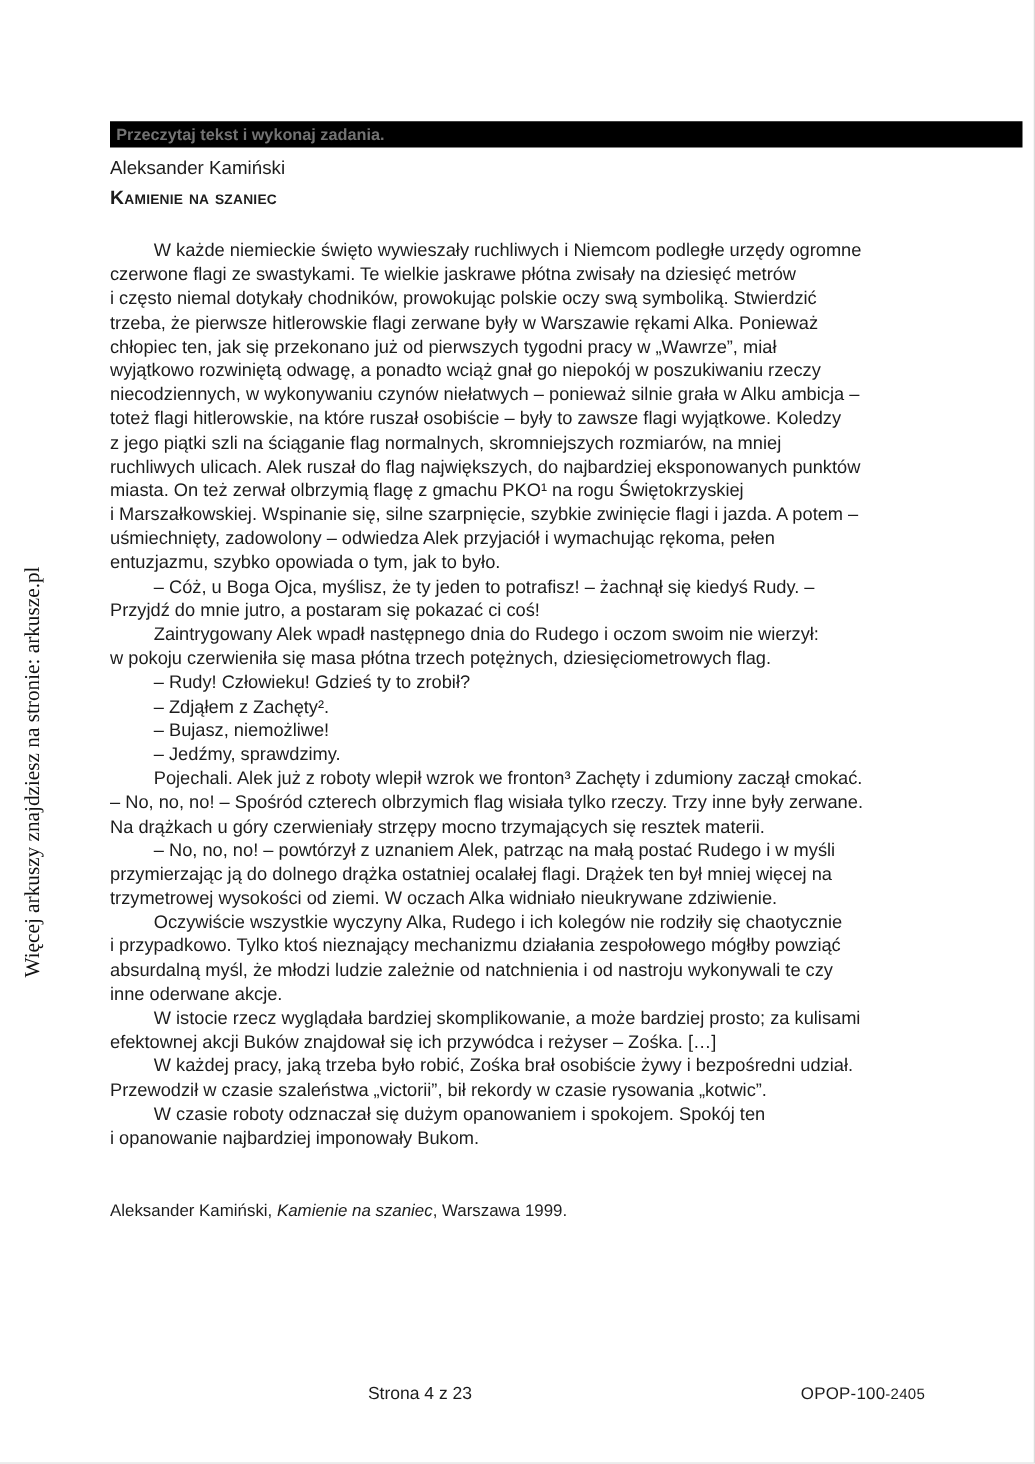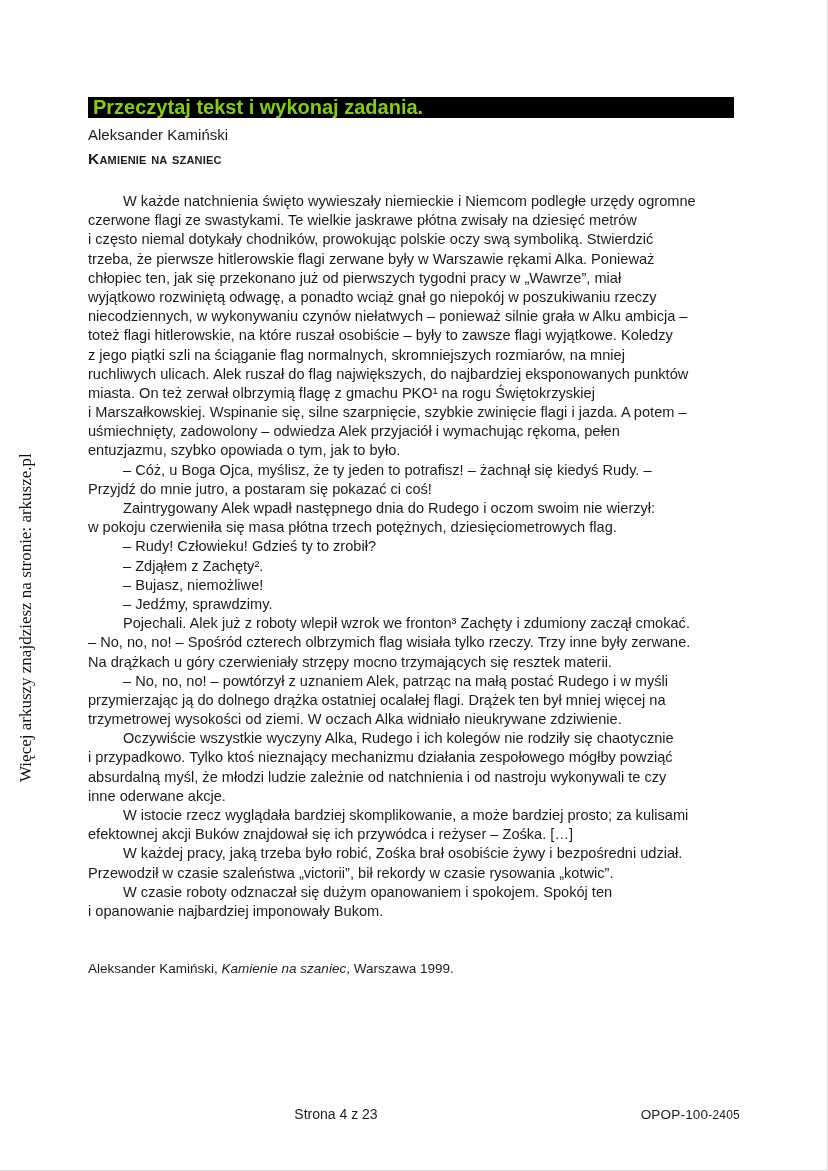--- a/index.html
+++ b/index.html
@@ -21,27 +21,27 @@
     transform-origin: 0 0;
     white-space: nowrap;
     font-family: "Liberation Serif", serif;
     font-size: 17px;
     color: #111111;
   }
   .banner {
     position: absolute;
     left: 88px;
     top: 97px;
-    width: 646px;
+    width: 730px;
     height: 21px;
     box-sizing: border-box;
     background: #000000;
-    color: #84cc16;
+    color: #737373;
     font-weight: 700;
-    font-size: 20px;
+    font-size: 13px;
     line-height: 21px;
     padding-left: 5px;
   }
   .author {
     position: absolute;
     left: 88px;
     top: 126px;
     font-size: 15px;
   }
   .title {
@@ -101,21 +101,21 @@
 
   <div class="banner">
     <span>Przeczytaj tekst i wykonaj zadania.</span>
   </div>
 
   <div class="author">Aleksander Kamiński</div>
 
   <div class="title">Kamienie na szaniec</div>
 
   <div class="article-body" id="article-body">
-      <div class="line indent">W każde natchnienia święto wywieszały niemieckie i Niemcom podległe urzędy ogromne</div>
+      <div class="line indent">W każde niemieckie święto wywieszały ruchliwych i Niemcom podległe urzędy ogromne</div>
       <div class="line">czerwone flagi ze swastykami. Te wielkie jaskrawe płótna zwisały na dziesięć metrów</div>
       <div class="line">i często niemal dotykały chodników, prowokując polskie oczy swą symboliką. Stwierdzić</div>
       <div class="line">trzeba, że pierwsze hitlerowskie flagi zerwane były w Warszawie rękami Alka. Ponieważ</div>
       <div class="line">chłopiec ten, jak się przekonano już od pierwszych tygodni pracy w „Wawrze”, miał</div>
       <div class="line">wyjątkowo rozwiniętą odwagę, a ponadto wciąż gnał go niepokój w poszukiwaniu rzeczy</div>
       <div class="line">niecodziennych, w wykonywaniu czynów niełatwych – ponieważ silnie grała w Alku ambicja –</div>
       <div class="line">toteż flagi hitlerowskie, na które ruszał osobiście – były to zawsze flagi wyjątkowe. Koledzy</div>
       <div class="line">z jego piątki szli na ściąganie flag normalnych, skromniejszych rozmiarów, na mniej</div>
       <div class="line">ruchliwych ulicach. Alek ruszał do flag największych, do najbardziej eksponowanych punktów</div>
       <div class="line">miasta. On też zerwał olbrzymią flagę z gmachu PKO¹ na rogu Świętokrzyskiej</div>

